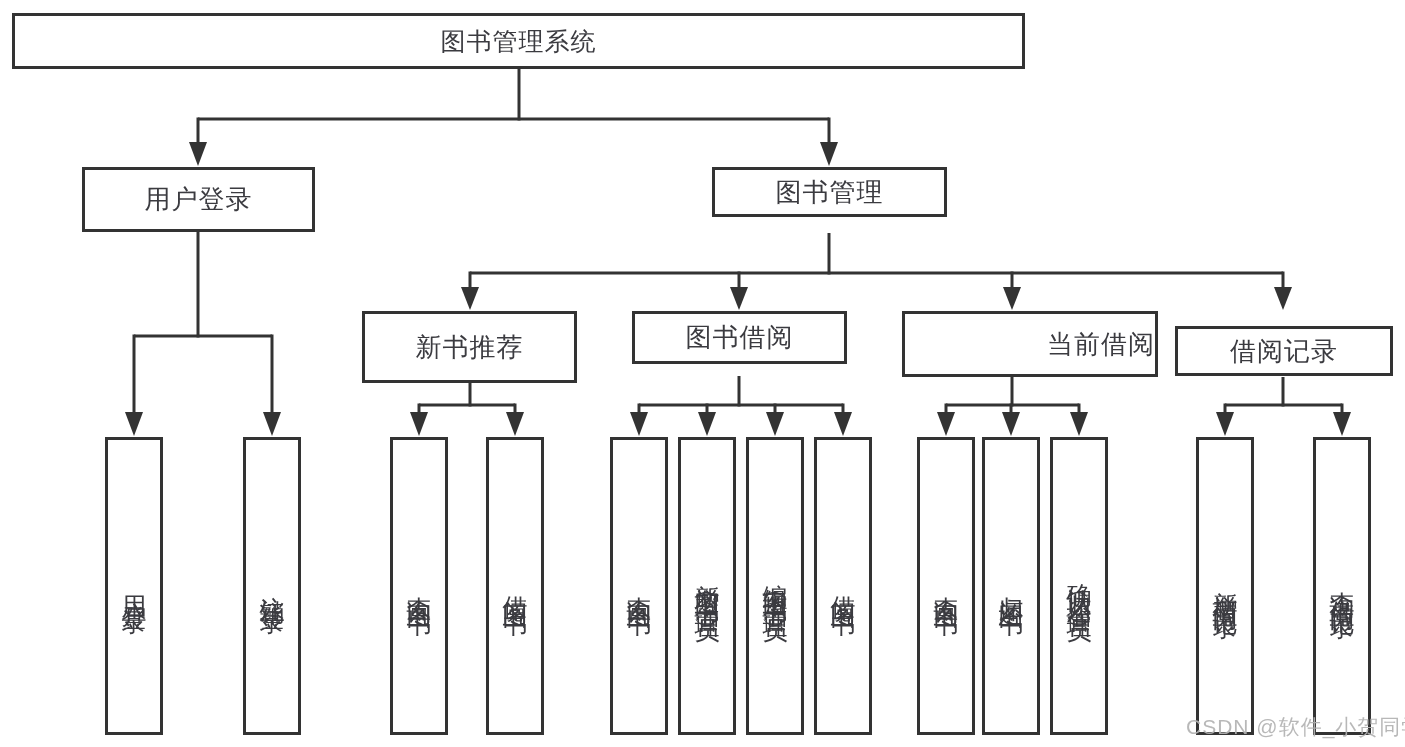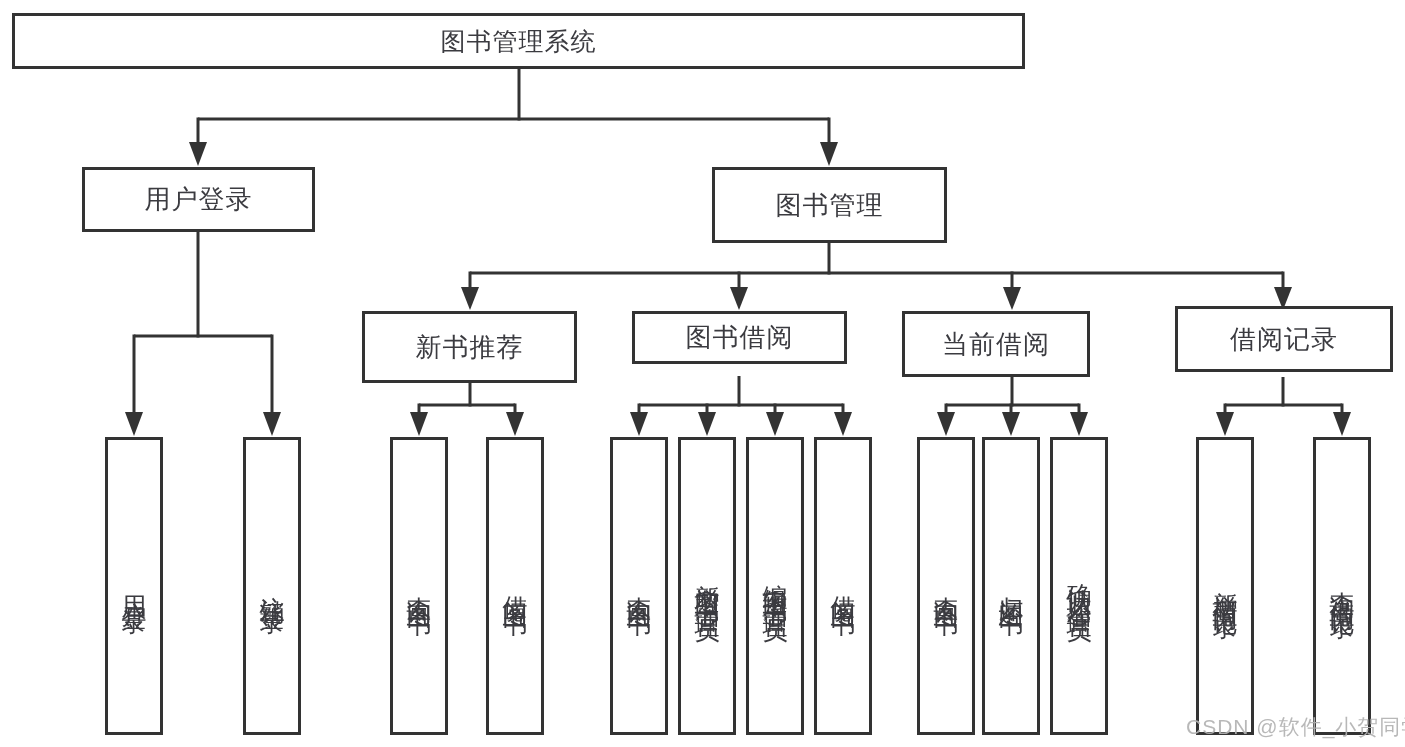--- a/index.html
+++ b/index.html
@@ -129,34 +129,34 @@
     </g>
   </svg>
 
   <div class="node root-node" style="left:12px;top:13px;width:1013px;height:56px;">
     <span>图书管理系统</span>
   </div>
 
   <div class="node" style="left:82px;top:167px;width:233px;height:65px;">
     <span>用户登录</span>
   </div>
-  <div class="node" style="left:712px;top:167px;width:235px;height:76px;">
+  <div class="node" style="left:712px;top:167px;width:235px;height:50px;">
     <span>图书管理</span>
   </div>
 
   <div class="node" style="left:362px;top:311px;width:215px;height:72px;">
     <span>新书推荐</span>
   </div>
   <div class="node" style="left:632px;top:311px;width:215px;height:53px;">
     <span>图书借阅</span>
   </div>
-  <div class="node" style="left:902px;top:311px;width:188px;height:66px;">
+  <div class="node" style="left:902px;top:311px;width:256px;height:66px;justify-content:flex-end;">
     <span>当前借阅</span>
   </div>
-  <div class="node" style="left:1175px;top:306px;width:218px;height:66px;">
+  <div class="node" style="left:1175px;top:326px;width:218px;height:50px;">
     <span>借阅记录</span>
   </div>
 
   <div class="leaf" style="left:105px;">
     <span class="vtext">用户登录</span>
   </div>
   <div class="leaf" style="left:243px;">
     <span class="vtext">注销登录</span>
   </div>
 

